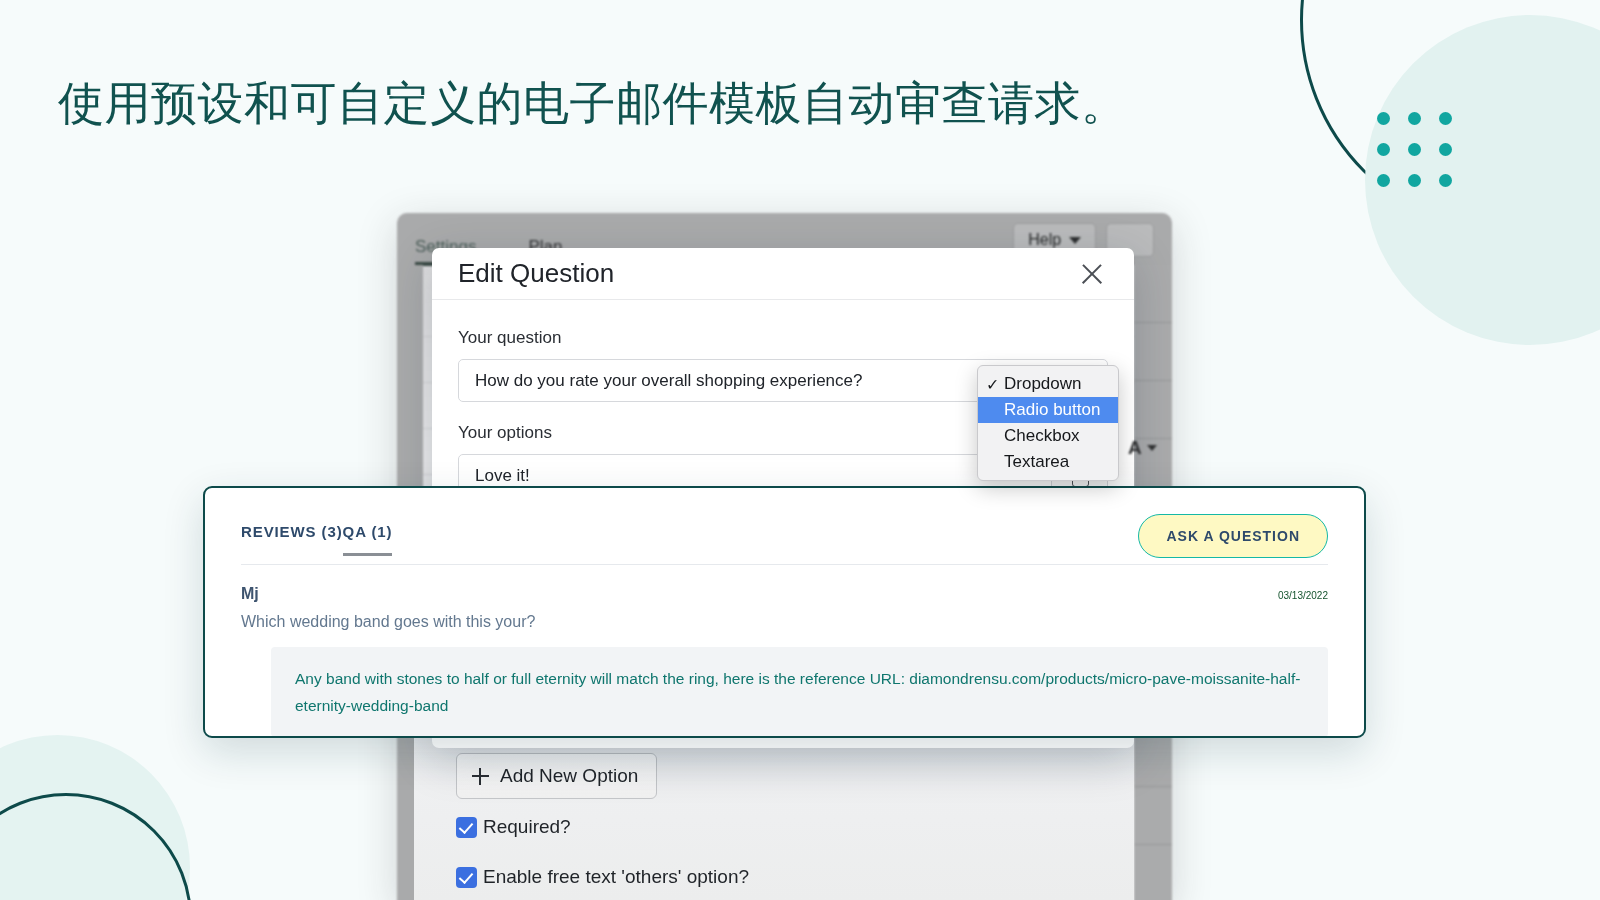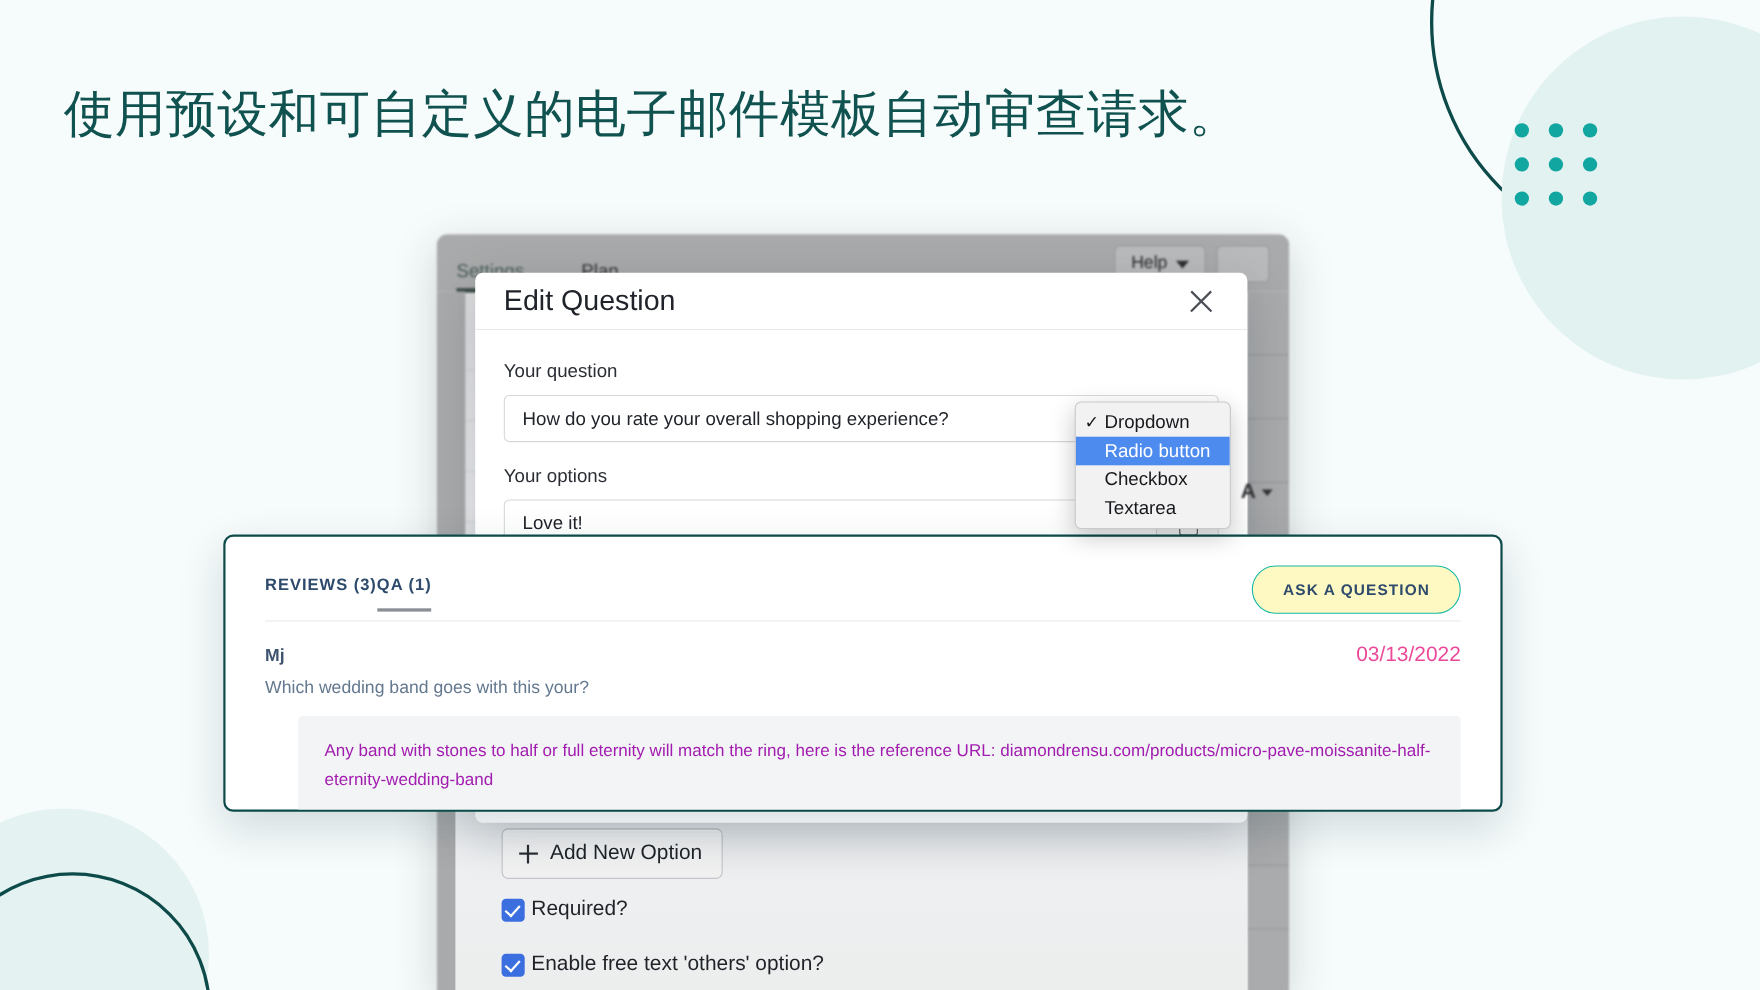--- a/index.html
+++ b/index.html
@@ -224,25 +224,25 @@
     border: 1px solid #14b8a6; border-radius: 26px;
     padding: 13px 27px; font-size: 14px; font-weight: 700;
     letter-spacing: 1px; color: #2e4a6b; background: #fef9c3;
   }
   .qa-divider { height: 1px; background: #e6e9ed; margin: 0 36px; }
   .qa-meta {
     display: flex; align-items: baseline;
     padding: 20px 36px 0 36px;
   }
   .qa-author { font-size: 16px; font-weight: 700; color: #3e546f; }
-  .qa-date { margin-left: auto; font-size: 19px; color: #ec4899; }
+  .qa-date { margin-left: auto; font-size: 10px; color: #14532d; }
   .qa-question { padding: 10px 36px 0 36px; font-size: 16px; color: #63788f; }
   .qa-answer {
     margin: 16px 36px 0 66px; background: #f2f4f6; border-radius: 4px;
-    padding: 18px 24px; font-size: 15.5px; line-height: 1.75; color: #a21caf;
+    padding: 18px 24px; font-size: 15.5px; line-height: 1.75; color: #0f766e;
   }
 </style>
 </head>
 <body>
 
 <div id="stage">
 
   <div class="deco circle-outline-tr"></div>
   <div class="deco circle-fill-tr"></div>
   <div class="deco circle-fill-bl"></div>

